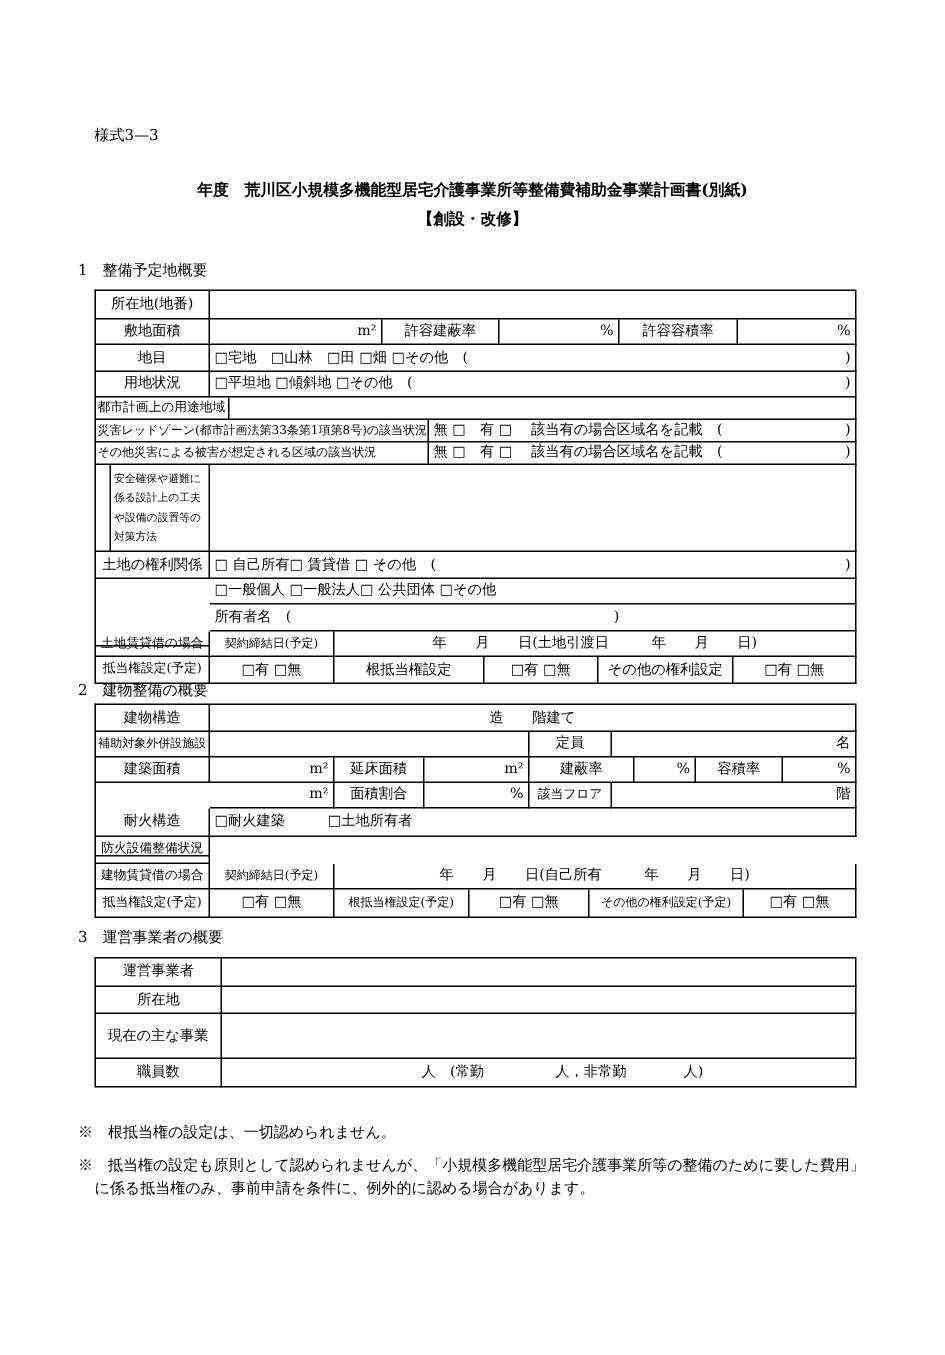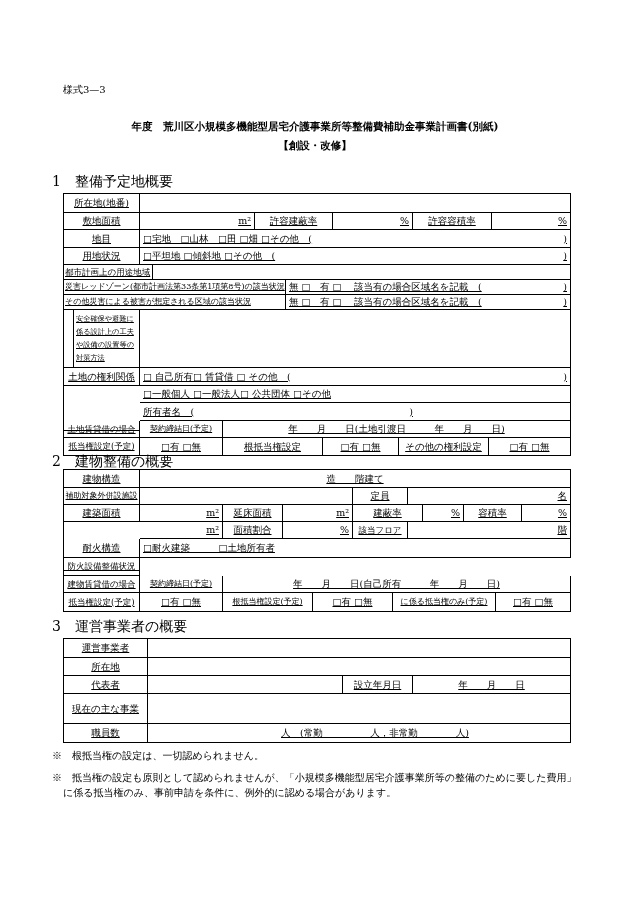--- a/index.html
+++ b/index.html
@@ -1,36 +1,36 @@
 <!DOCTYPE html>
 <html><head>
 <meta charset="utf-8">
 <style>
   html,body{margin:0;padding:0;background:#fff;}
   .page{position:relative;width:630px;height:903px;background:#ffffff;
         font-family:"DejaVu Serif","Liberation Serif",serif;color:#000;}
   .abs{position:absolute;}
   .ctr{text-align:center;font-weight:bold;}
-  .t{position:absolute;border-top:1px solid #000;border-left:1px solid #000;text-decoration:underline;}
+  .t{position:absolute;border-top:1px solid #000;border-left:1px solid #000;}
   .row{display:flex;}
   .cell{border-right:1px solid #000;border-bottom:1px solid #000;box-sizing:border-box;
         display:flex;align-items:center;padding:0 3px;font-size:9.5px;
         overflow:hidden;white-space:nowrap;line-height:1.25;}
   .ce{justify-content:center;text-align:center;}
   .ri{justify-content:flex-end;}
   .sb{justify-content:space-between;}
   .col{flex-direction:column;justify-content:flex-end;align-items:center;margin-top:44px;}
   .f8{font-size:8px;}
   .f85{font-size:8.5px;}
   .f75{font-size:7.5px;padding:0 1px;margin-top:48px;}
   .tiny{font-size:7.2px;line-height:13px;white-space:normal;align-items:flex-start;padding:2px 2px 0 2px;}
   .p1{padding:0 1px;}
   .stack{display:flex;flex-direction:column;}
   .spacer{display:inline-block;}
-  .head{font-size:14px;line-height:12px;}
+  .head{font-size:10px;line-height:12px;}
   .note{font-size:10px;line-height:14px;white-space:nowrap;}
 </style>
 </head>
 <body>
 
 <div class="page">
 
   <div class="abs" style="left:63px;top:83px;font-size:10px">様式3—3</div>
   <div class="abs ctr" style="left:0;top:120px;width:630px;font-size:10.5px">年度　荒川区小規模多機能型居宅介護事業所等整備費補助金事業計画書(別紙)</div>
   <div class="abs ctr" style="left:0;top:139px;width:630px;font-size:10.5px">【創設・改修】</div>
@@ -164,41 +164,35 @@
     <div class="row" style="height:17px">
       <div class="cell ce f85 p1" style="width:76px">建物賃貸借の場合</div>
       <div class="cell ce f8 p1" style="width:83px">契約締結日(予定)</div>
       <div class="cell ce" style="width:348px">年　　月　　日(自己所有　　　年　　月　　日)</div>
     </div>
     <div class="row" style="height:19px">
       <div class="cell ce f85 p1" style="width:76px">抵当権設定(予定)</div>
       <div class="cell ce" style="width:83px">□有 □無</div>
       <div class="cell ce f8 p1" style="width:90px">根抵当権設定(予定)</div>
       <div class="cell ce" style="width:80px">□有 □無</div>
-      <div class="cell ce f8 p1" style="width:103px">に係る抵当権のみ(予定)</div>
+      <div class="cell ce f8 p1" style="width:103px">その他の権利設定(予定)</div>
       <div class="cell ce" style="width:75px">□有 □無</div>
     </div>
   </div>
 
   <div class="abs head" style="left:52px;top:620px">3　運営事業者の概要</div>
 
   <div class="t" style="left:63px;top:638px">
     <div class="row" style="height:19px">
       <div class="cell ce" style="width:84px">運営事業者</div>
       <div class="cell" style="width:423px"></div>
     </div>
     <div class="row" style="height:18px">
       <div class="cell ce" style="width:84px">所在地</div>
       <div class="cell" style="width:423px"></div>
-    </div>
-    <div class="row" style="height:18px">
-      <div class="cell ce" style="width:84px">代表者</div>
-      <div class="cell" style="width:195px"></div>
-      <div class="cell ce" style="width:70px">設立年月日</div>
-      <div class="cell ce" style="width:158px">年　　月　　日</div>
     </div>
     <div class="row" style="height:30px">
       <div class="cell ce" style="width:84px">現在の主な事業</div>
       <div class="cell" style="width:423px"></div>
     </div>
     <div class="row" style="height:19px">
       <div class="cell ce" style="width:84px">職員数</div>
       <div class="cell" style="width:423px">
         <span class="spacer" style="width:130px"></span>
         <span>人　(常勤　　　　　人，非常勤　　　　人)</span>

